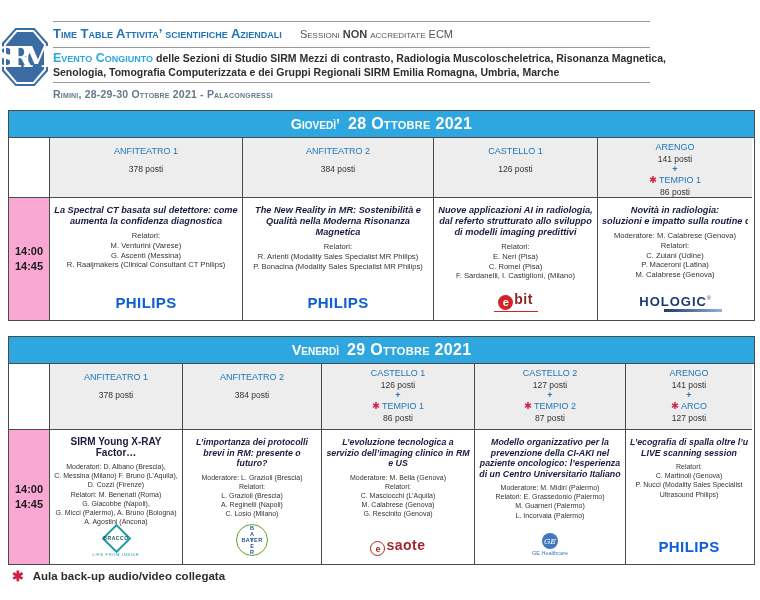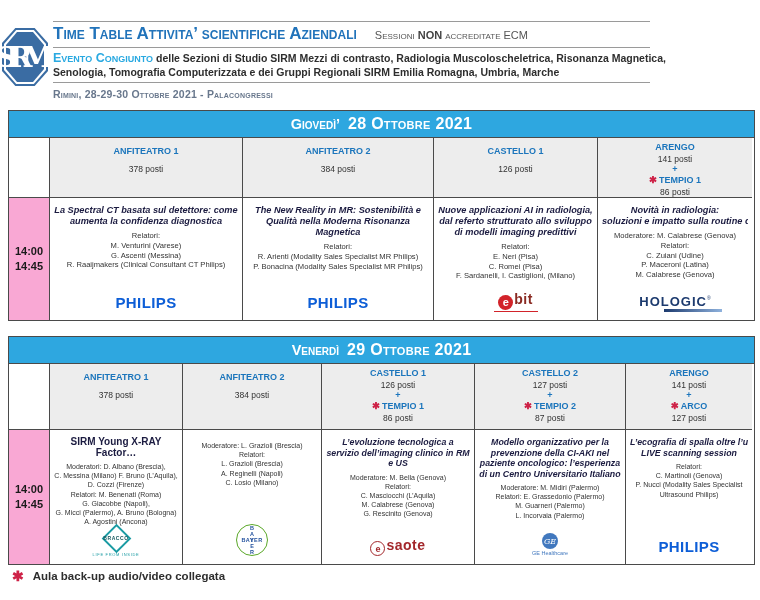--- a/index.html
+++ b/index.html
@@ -11,21 +11,21 @@
   .sirm-logo{position:absolute;left:2px;top:28px;width:46px;height:58px;}
   .oct{position:absolute;clip-path:polygon(29% 0,71% 0,100% 26%,100% 74%,71% 100%,29% 100%,0 74%,0 26%);}
   .o1{left:0;top:0;right:0;bottom:0;background:#3A6CA3;}
   .o2{left:2px;top:2px;right:2px;bottom:2px;background:#ffffff;clip-path:polygon(29% 0,71% 0,100% 26%,100% 74%,71% 100%,29% 100%,0 74%,0 26%);}
   .o3{left:4px;top:4px;right:4px;bottom:4px;background:#3A6CA3;clip-path:polygon(29% 0,71% 0,100% 26%,100% 74%,71% 100%,29% 100%,0 74%,0 26%);}
   .logo-text{position:absolute;left:-6px;top:13px;width:100%;text-align:center;
              font-family:"DejaVu Serif",serif;font-size:28px;font-weight:bold;color:#fff;letter-spacing:-10px;}
   .rule{position:absolute;left:53px;width:597px;height:1px;background:#9a9a9a;}
   .r1{top:21px}.r2{top:47px}.r3{top:82px}
   .h-line1{position:absolute;left:53px;top:24px;white-space:nowrap;}
-  .doc-title{font-size:17px;font-weight:bold;color:#2173BA;font-variant:small-caps;}
+  .doc-title{font-size:13px;font-weight:bold;color:#2173BA;font-variant:small-caps;}
   .note{font-size:11px;color:#555;font-variant:small-caps;margin-left:18px;}
   .note b{color:#444;}
   .event{position:absolute;left:53px;top:51px;width:648px;margin:0;
          font-size:10.5px;font-weight:bold;color:#2e2e2e;line-height:14px;}
   .event-label{color:#29A9E1;font-variant:small-caps;font-size:12.5px;font-weight:bold;margin-right:3px;}
   .location{position:absolute;left:53px;top:88px;font-variant:small-caps;font-weight:bold;
             font-size:10.5px;color:#68778C;letter-spacing:0.2px;}
 
   
   .day-table{position:absolute;left:8px;width:745px;border:1px solid #4a4a4a;background:#fff;}
@@ -34,21 +34,21 @@
           justify-content:center;color:#fff;font-variant:small-caps;font-weight:bold;}
   .banner .day{font-size:14.5px;margin-right:8px;}
   .banner .date{font-size:16px;letter-spacing:0.3px;text-align:center;}
   .grid{display:grid;}
   .g1{grid-template-columns:41px 193px 191px 164px 154px;grid-template-rows:60px 122px;}
   .g2{grid-template-columns:41px 133px 139px 153px 151px 126px;grid-template-rows:66px 134px;}
   .cell{border-right:1px solid #4a4a4a;overflow:hidden;box-sizing:border-box;}
   .cell.last{border-right:none;}
   .hdr{background:#EDEDED;border-bottom:1px solid #4a4a4a;text-align:center;padding-top:8px;}
   .hdr.time-hdr{background:#fff;}
-  .room{color:#1B75BC;font-weight:bold;font-size:9px;line-height:11px;}
+  .room{color:#1B75BC;font-weight:normal;font-size:9px;line-height:11px;}
   .hdr .seats{font-size:8.5px;color:#333;margin-top:7px;line-height:10px;}
   .hdr.multi{padding-top:4px;}
   .hdr.multi .seats{margin-top:1px;}
   .plus{color:#1B75BC;font-weight:bold;font-size:9px;line-height:10px;}
   .star{color:#CE2247;font-size:9.5px;margin-right:2px;font-style:normal;}
   .time{background:#f9a8d4;display:flex;flex-direction:column;align-items:center;justify-content:center;
         font-weight:bold;font-size:11px;color:#1a1a1a;line-height:15px;border-bottom:none;}
   .sess{background:#fff;padding:7px 4px 5px;text-align:center;display:flex;flex-direction:column;}
   .s-title{font-weight:bold;font-style:italic;font-size:9.2px;line-height:11px;color:#1b1b40;}
   .t2 .s-title{font-size:8.8px;line-height:10.5px;}
@@ -238,20 +238,21 @@
 G. Giacobbe (Napoli),
 G. Micci (Palermo), A. Bruno (Bologna)
 A. Agostini (Ancona)</div>
         <div class="logo bracco-logo">
           <div class="bracco-diamond"></div>
           <span class="bracco-word">BRACCO</span>
           <div class="bracco-tag">LIFE FROM INSIDE</div>
         </div>
       </div>
       <div class="cell sess">
+        <div class="s-title">L’importanza dei protocolli brevi in RM: presente o futuro?</div>
         <div class="speakers">Moderatore: L. Grazioli (Brescia)
 Relatori:
 L. Grazioli (Brescia)
 A. Reginelli (Napoli)
 C. Losio (Milano)</div>
         <div class="logo">
           <div class="bayer-circle">
             <span class="bayer-v">BAYER</span>
             <span class="bayer-h">BAYER</span>
           </div>

